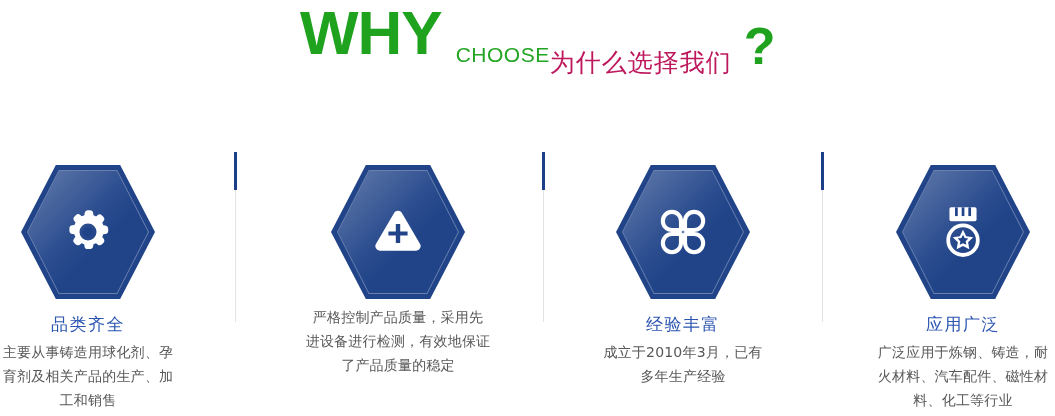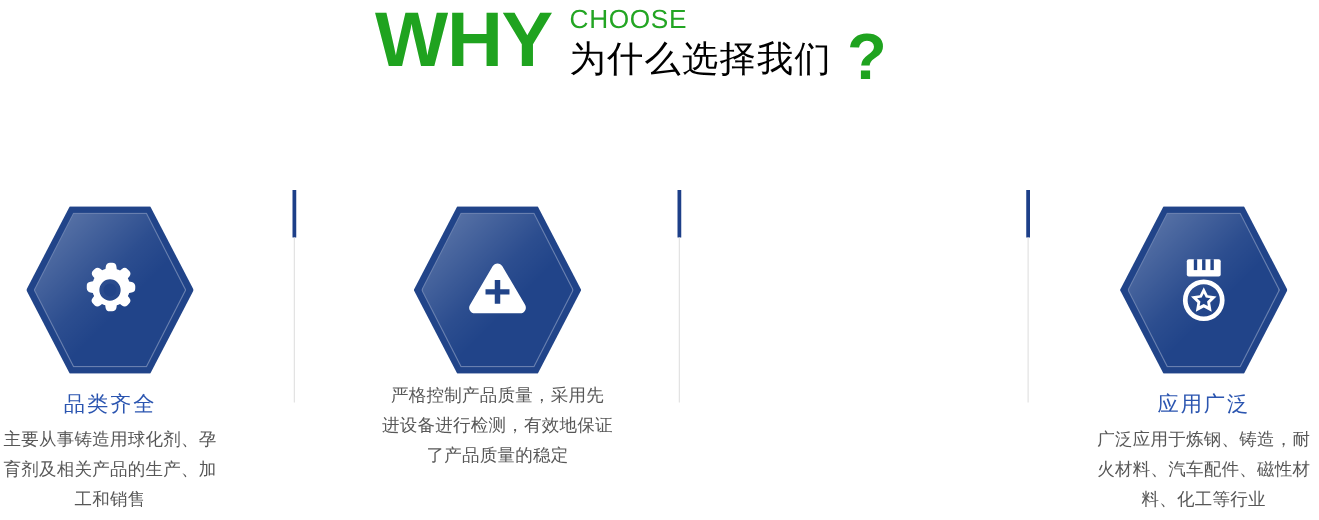--- a/index.html
+++ b/index.html
@@ -35,35 +35,36 @@
   .why-word {
     font-size: 62px;
     line-height: 62px;
     font-weight: bold;
     color: #1fa31f;
     letter-spacing: -1px;
     font-family: "Liberation Sans", sans-serif;
   }
   .header-stack {
     display: flex;
-    flex-direction: column;
+    flex-direction: row;
     margin-left: 14px;
     padding-top: 2px;
+    margin-top: 39px;
   }
   .choose-word {
     font-size: 21px;
     line-height: 23px;
     color: #23a523;
     letter-spacing: 0.5px;
     font-family: "Liberation Sans", sans-serif;
   }
   .cn-title {
-    font-size: 29px;
+    font-size: 25px;
     line-height: 34px;
-    color: #000000;
+    color: #be185d;
     margin-top: 3px;
     letter-spacing: 1px;
     font-family: "DejaVu Sans", sans-serif;
     font-weight: normal;
   }
   .qmark {
     font-size: 52px;
     line-height: 52px;
     font-weight: bold;
     color: #1fa31f;
@@ -253,20 +254,42 @@
           <path fill="#ffffff" d="M27.2 4.6a5.6 5.6 0 0 1 9.6 0l22.2 37.8A5.6 5.6 0 0 1 54.2 51H9.8a5.6 5.6 0 0 1-4.8-8.6L27.2 4.6z"></path>
           <path fill="#214489" d="M29.3 27.3h-9.1v5.1h9.1v9.1h5.4v-9.1h9.1v-5.1h-9.1v-9.1h-5.4v9.1z"></path>
         </svg>
       </div>
     </div>
     <div class="card-desc">严格控制产品质量，采用先
 进设备进行检测，有效地保证
 了产品质量的稳定</div>
   </div>
 
+  <div class="card card-3">
+    <div class="hex-wrap">
+      <div class="hex"></div>
+      <div class="hex-rim">
+        <div class="hex-rim-fill"></div>
+      </div>
+      <div class="hex-inner"></div>
+      <div class="icon-holder">
+        <svg width="50" height="50" viewBox="0 0 64 64">
+          <g fill="none" stroke="#ffffff" stroke-width="5.2" stroke-linejoin="round">
+            <path d="M29.4 29.4H17.8A11.6 11.6 0 1 1 29.4 17.8v11.6z"></path>
+            <path d="M34.6 29.4h11.6A11.6 11.6 0 1 0 34.6 17.8v11.6z"></path>
+            <path d="M29.4 34.6H17.8A11.6 11.6 0 1 0 29.4 46.2V34.6z"></path>
+            <path d="M34.6 34.6h11.6A11.6 11.6 0 1 1 34.6 46.2V34.6z"></path>
+          </g>
+        </svg>
+      </div>
+    </div>
+    <div class="card-title">经验丰富</div>
+    <div class="card-desc">成立于2010年3月，已有
+多年生产经验</div>
+  </div>
 
   <div class="card card-4">
     <div class="hex-wrap">
       <div class="hex"></div>
       <div class="hex-rim">
         <div class="hex-rim-fill"></div>
       </div>
       <div class="hex-inner"></div>
       <div class="icon-holder">
         <svg width="46" height="56" viewBox="0 0 56 68">

